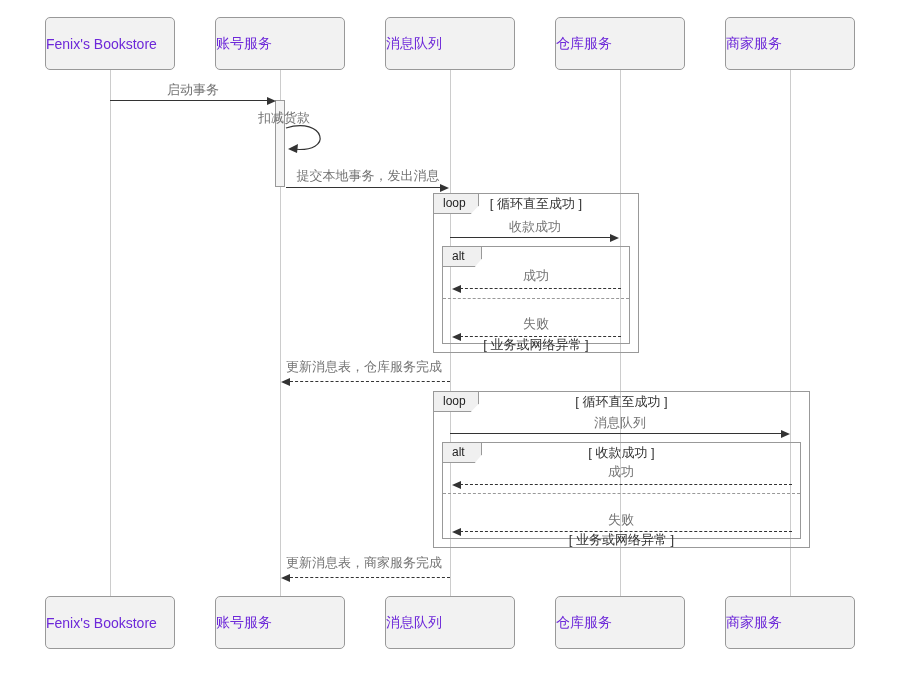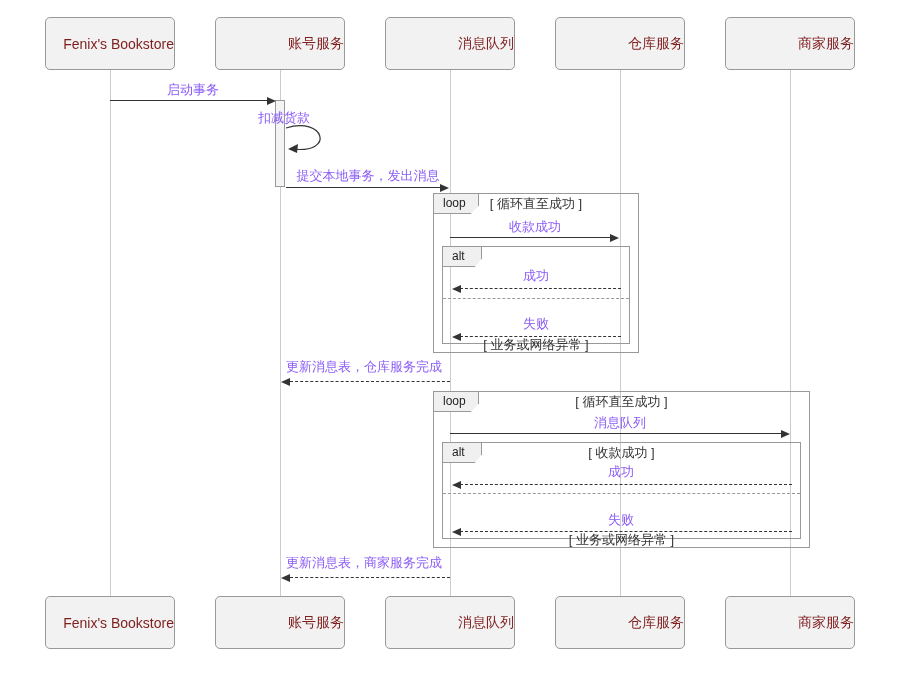--- a/index.html
+++ b/index.html
@@ -4,32 +4,32 @@
 <style>
   html,body { margin:0; padding:0; background:#fff; }
   .canvas {
     position:relative; width:922px; height:673px; background:#ffffff;
     font-family:"Liberation Sans","DejaVu Sans",sans-serif; color:#333;
     overflow:hidden;
   }
   .pbox {
     position:absolute; width:130px; height:53px; box-sizing:border-box;
     background:#f2f2f2; border:1px solid #999; border-radius:5px;
-    display:flex; align-items:center; justify-content:flex-end;
-    font-size:14px; color:#7f1d1d; text-align:center;
+    display:flex; align-items:center; justify-content:flex-start;
+    font-size:14px; color:#6d28d9; text-align:center;
   }
   .lifeline {
     position:absolute; width:1px; top:70px; height:527px; background:#ccc;
   }
   .activation {
     position:absolute; width:10px; box-sizing:border-box;
     background:#f4f4f4; border:1px solid #999;
   }
   .msg-label {
-    position:absolute; font-size:13px; color:#8b5cf6; white-space:nowrap;
+    position:absolute; font-size:13px; color:#737373; white-space:nowrap;
     transform:translateX(-50%); line-height:14px;
   }
   .line-solid { position:absolute; height:0; border-top:1px solid #333; }
   .line-dashed { position:absolute; height:0; border-top:1px dashed #333; }
   .head-r {
     position:absolute; width:0; height:0;
     border-top:4px solid transparent; border-bottom:4px solid transparent;
     border-left:9px solid #333;
   }
   .head-l {

